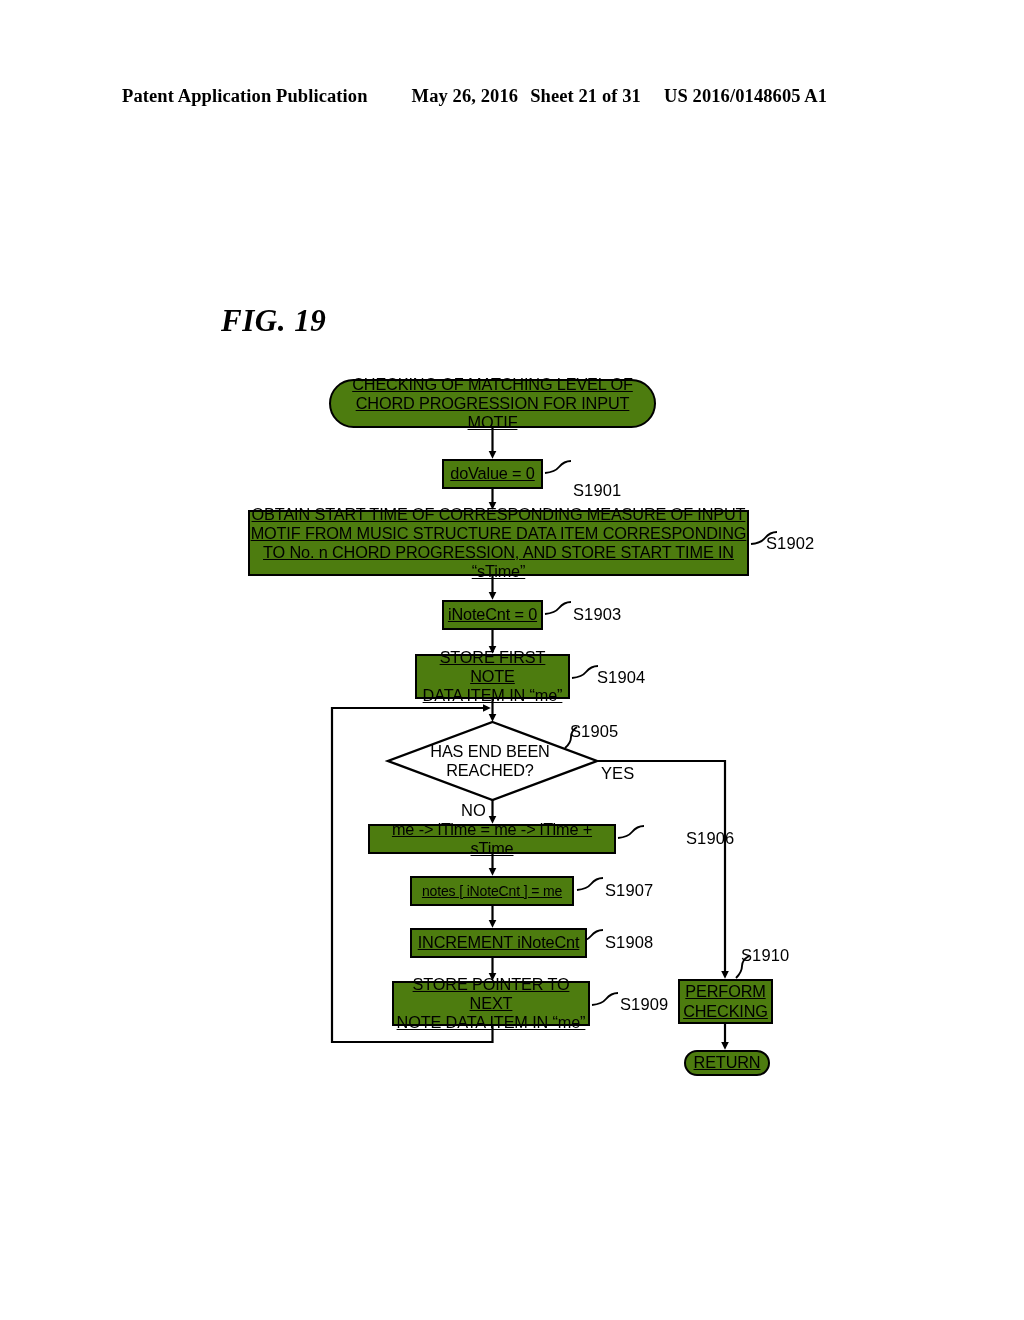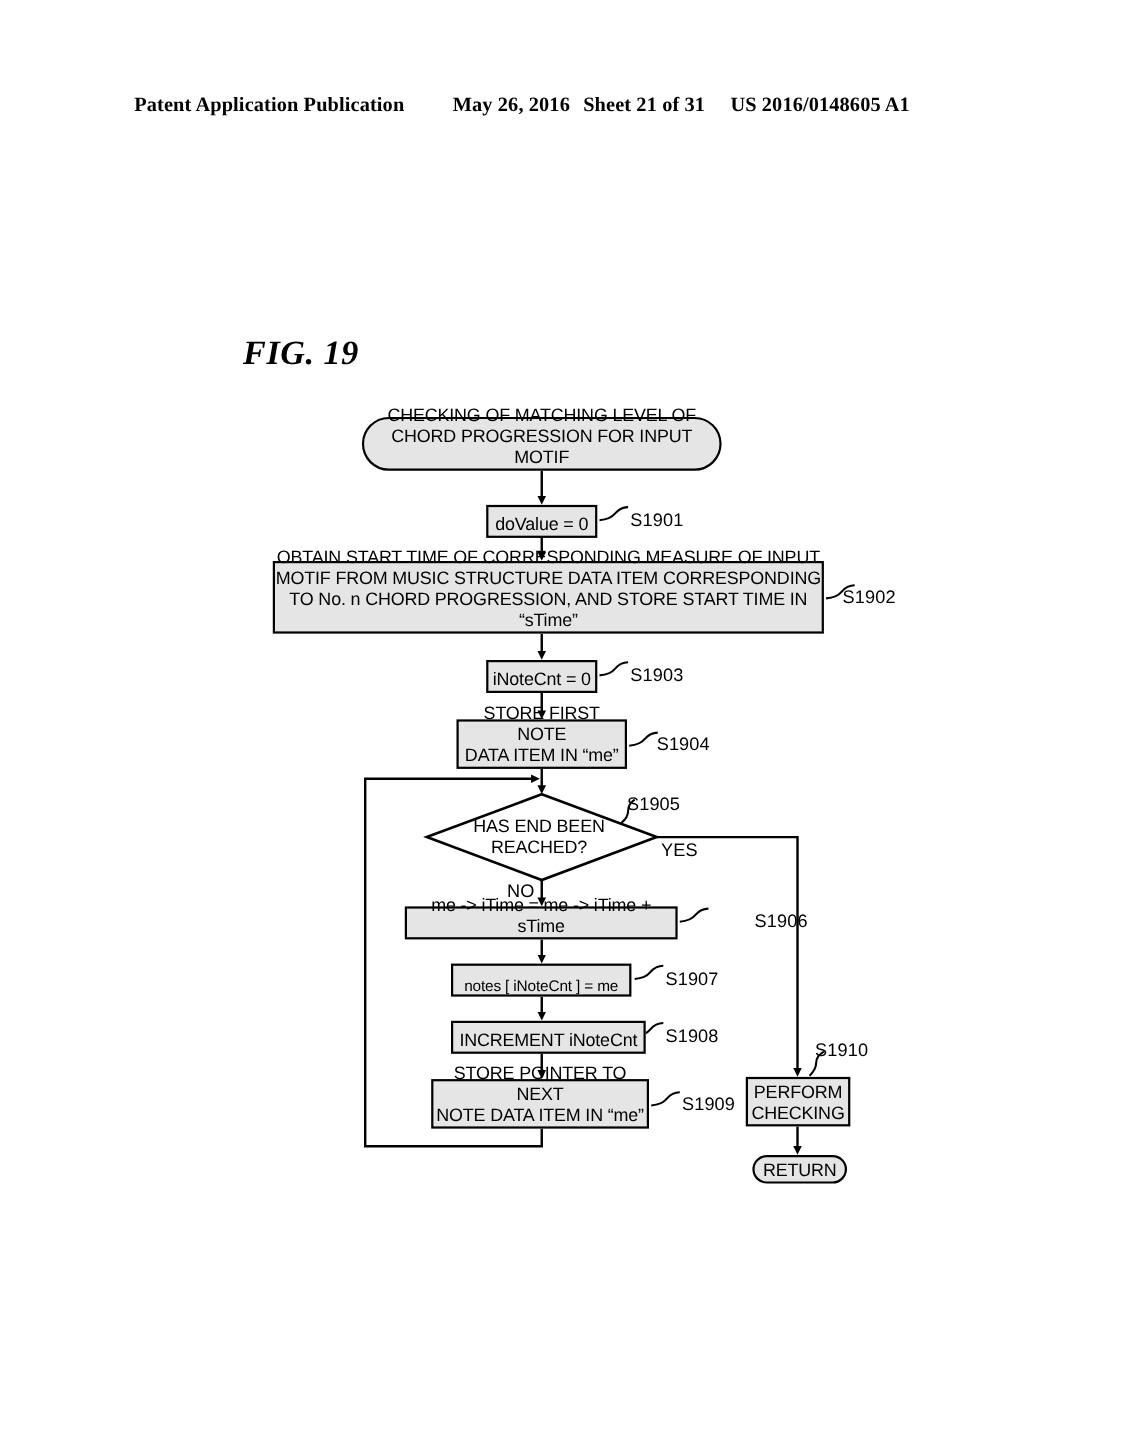--- a/index.html
+++ b/index.html
@@ -56,27 +56,28 @@
     width: 1024px;
     height: 1320px;
   }
   #flowchart svg { display: block; }
 
   
   .node {
     position: absolute;
     box-sizing: border-box;
     border: 2.2px solid #000;
-    background: #e5e5e5;
+    background: #4d7c0f;
     display: flex;
-    align-items: flex-end;
+    align-items: center;
     justify-content: center;
     text-align: center;
     line-height: 1.17;
     letter-spacing: -0.15px;
+    text-decoration: underline;
   }
   .node .txt { display: block; width: 100%; }
 
   .terminal {
     border-radius: 999px;
   }
 
   .step-label {
     position: absolute;
     font-size: 16.5px;
@@ -110,21 +111,21 @@
     left: 400px;
     top: 742px;
     width: 180px;
     text-align: center;
     font-size: 16.3px;
     line-height: 1.17;
     letter-spacing: -0.15px;
   }
 
   
-  #lbl-s1901 { left: 573px; top: 464px; }
+  #lbl-s1901 { left: 573px; top: 481px; }
   #lbl-s1902 { left: 766px; top: 534px; }
   #lbl-s1903 { left: 573px; top: 605px; }
   #lbl-s1904 { left: 597px; top: 668px; }
   #lbl-s1905 { left: 570px; top: 722px; }
   #lbl-s1906 { left: 646px; top: 829px; margin-left: 40px; }
   #lbl-s1907 { left: 605px; top: 881px; }
   #lbl-s1908 { left: 605px; top: 933px; }
   #lbl-s1909 { left: 620px; top: 995px; }
   #lbl-s1910 { left: 741px; top: 946px; }
 

